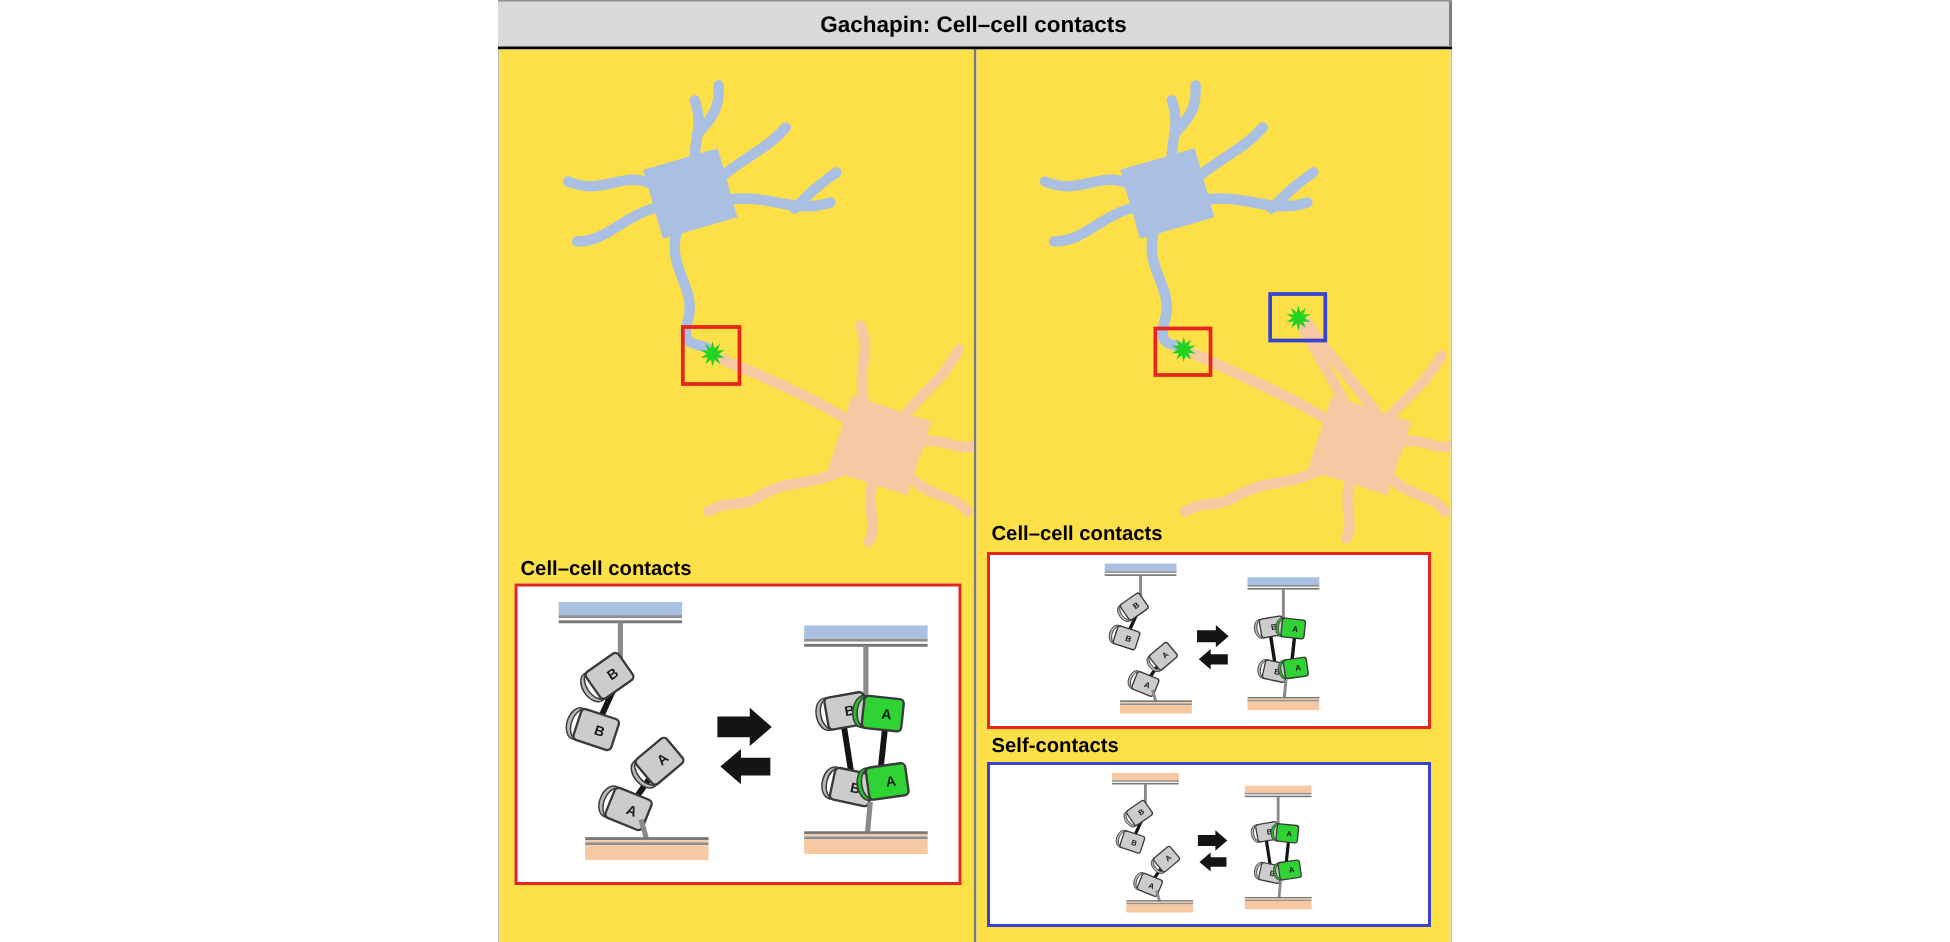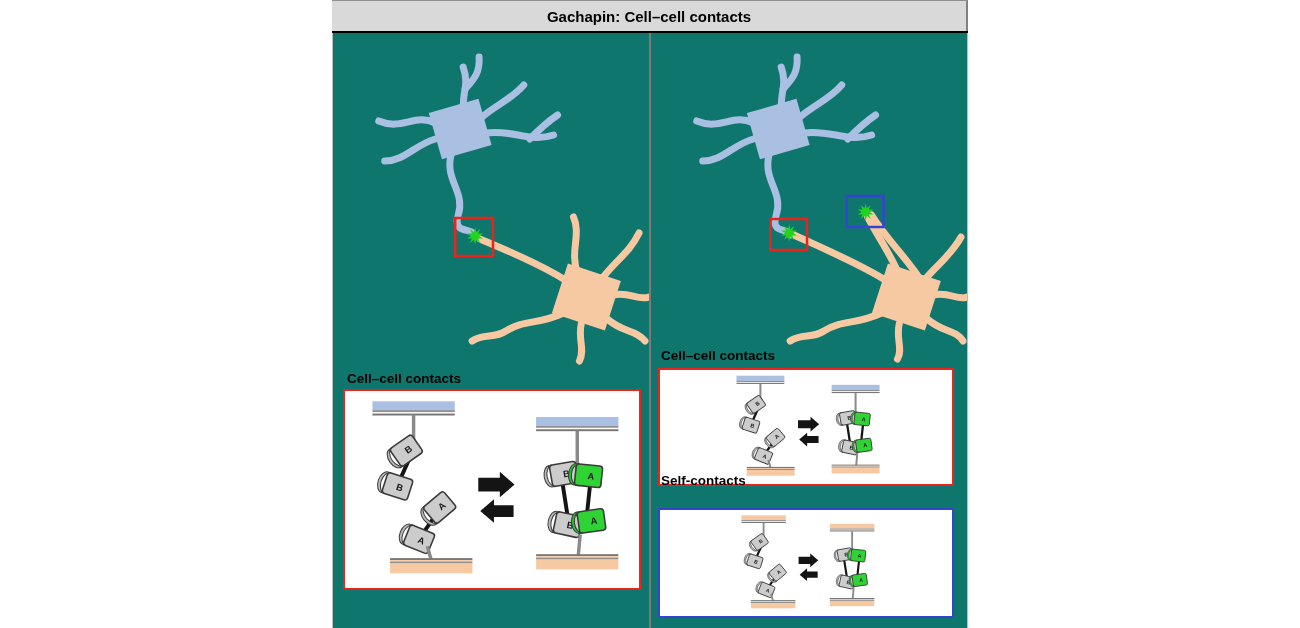--- a/index.html
+++ b/index.html
@@ -5,21 +5,21 @@
   html,body{margin:0;padding:0;background:#ffffff;}
   body{width:1300px;height:628px;position:relative;font-family:"Liberation Sans",sans-serif;overflow:hidden;}
   .figure{position:absolute;left:332px;top:0;width:636px;height:628px;}
   .header{display:flex;height:33px;box-sizing:border-box;background:var(--header-bg,#d9d9d9);
           border-top:1px solid #8f8f8f;border-bottom:2.5px solid #000;}
   .header-cell{flex:1;display:flex;align-items:center;justify-content:center;
                font-weight:bold;font-size:15px;color:#000;border-radius:12px;}
   .header-div{width:2px;background:#808080;}
   .panels{display:flex;height:595px;box-sizing:border-box;
           border-left:1px solid #bdbdbd;border-right:1px solid #bdbdbd;}
-  .panel{flex:1;position:relative;background:#0f766e;padding-left:19px;}
+  .panel{flex:1;position:relative;background:#fde047;padding-left:19px;}
   .v-div{width:2px;background:#7a7a7a;}
   .neuron-svg{position:absolute;top:0;left:0;width:100%;height:332px;}
   .nb{fill:none;stroke:var(--blue-cell,#a9c0e2);stroke-width:7;stroke-linecap:round;}
   .no{fill:none;stroke:var(--orange-cell,#f7c9a3);stroke-width:7;stroke-linecap:round;}
   .nbf{fill:var(--blue-cell,#a9c0e2);}
   .nof{fill:var(--orange-cell,#f7c9a3);}
   .star{fill:var(--fluorescence-green,#22d31f);}
   .marker-red{fill:none;stroke:var(--marker-red,#e8241c);stroke-width:2.5;}
   .marker-blue{fill:none;stroke:var(--marker-blue,#3843cf);stroke-width:2.5;}
   .sub-label{position:absolute;font-size:13.5px;font-weight:bold;color:#000;white-space:nowrap;}
@@ -260,21 +260,21 @@
     <g>
     <rect x="195" y="166" width="84" height="2" fill="#787878"></rect>
     <rect x="195" y="168" width="84" height="1.5" fill="#f7c9a3"></rect>
     <rect x="195" y="169.5" width="84" height="2" fill="#8f8f8f"></rect>
     <rect x="195" y="171.5" width="84" height="10" fill="#f7c9a3"></rect>
               </g>
   </svg>
           </div>
       </div>
 
-      <div class="sub-label" style="left:10px;top:440px;">Self-contacts</div>
+      <div class="sub-label" style="left:10px;top:456px;">Self-contacts</div>
 
       <div class="schem-box blue" style="left:7px;top:475px;width:296px;height:110px;">
         <div class="schem-slot">
             <svg viewBox="0 0 300 200" preserveAspectRatio="xMidYMid meet">
     <g>
     <rect x="28" y="10" width="84" height="9" fill="#f7c9a3"></rect>
     <rect x="28" y="19" width="84" height="2" fill="#8f8f8f"></rect>
     <rect x="28" y="22.5" width="84" height="2" fill="#787878"></rect>
               </g>
     <line x1="70" y1="24" x2="70" y2="52" stroke="#8a8a8a" stroke-width="3.5"></line>

